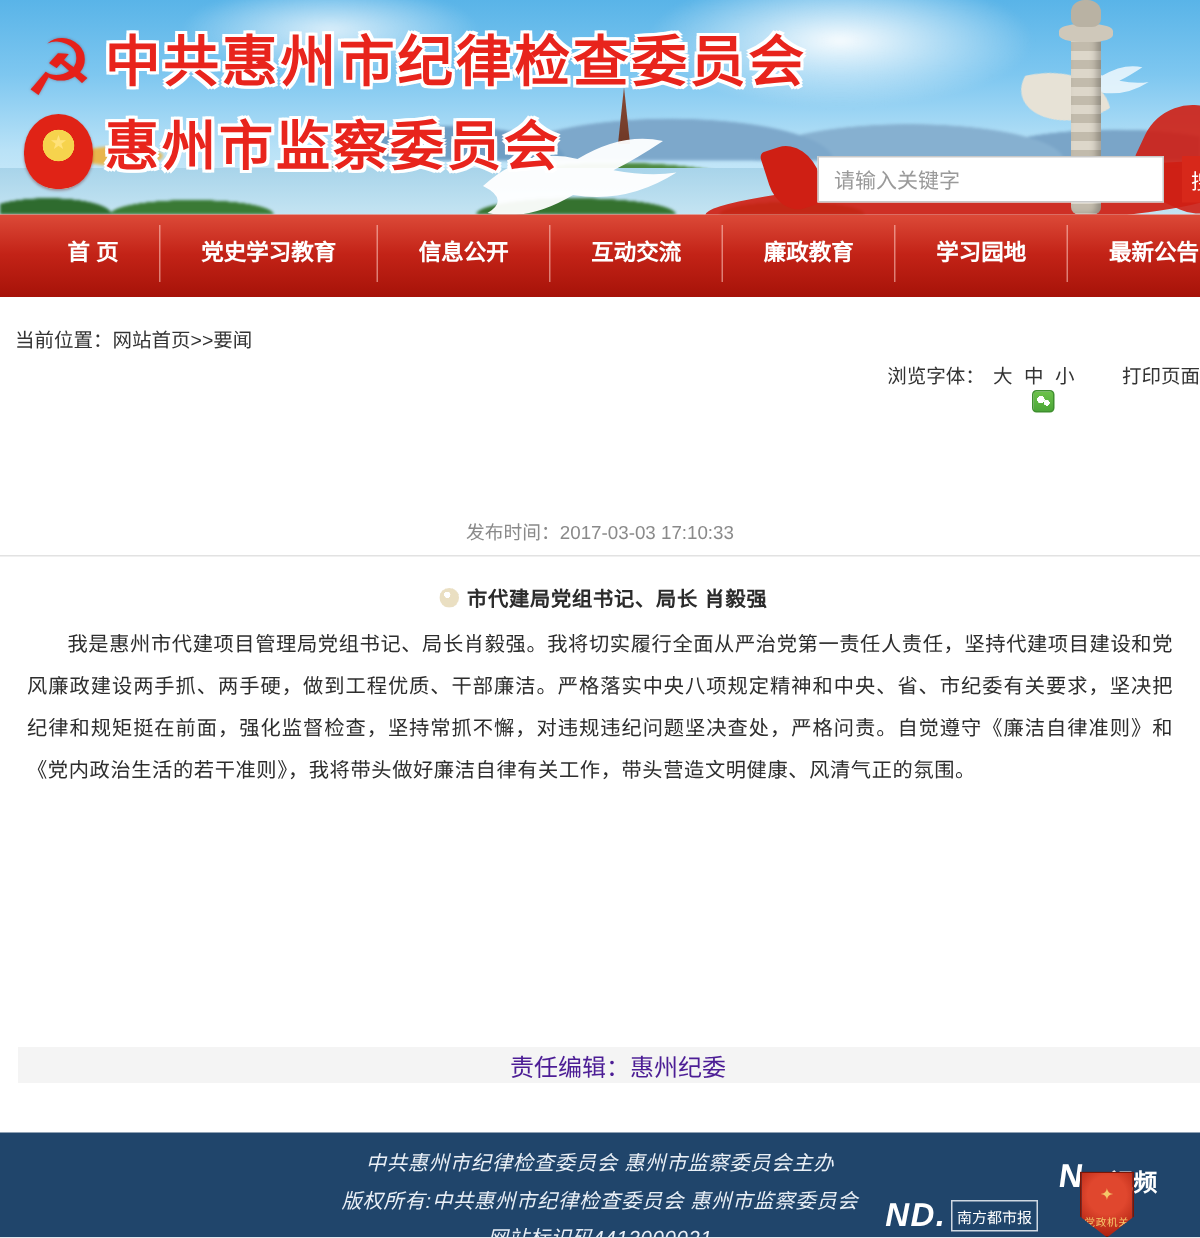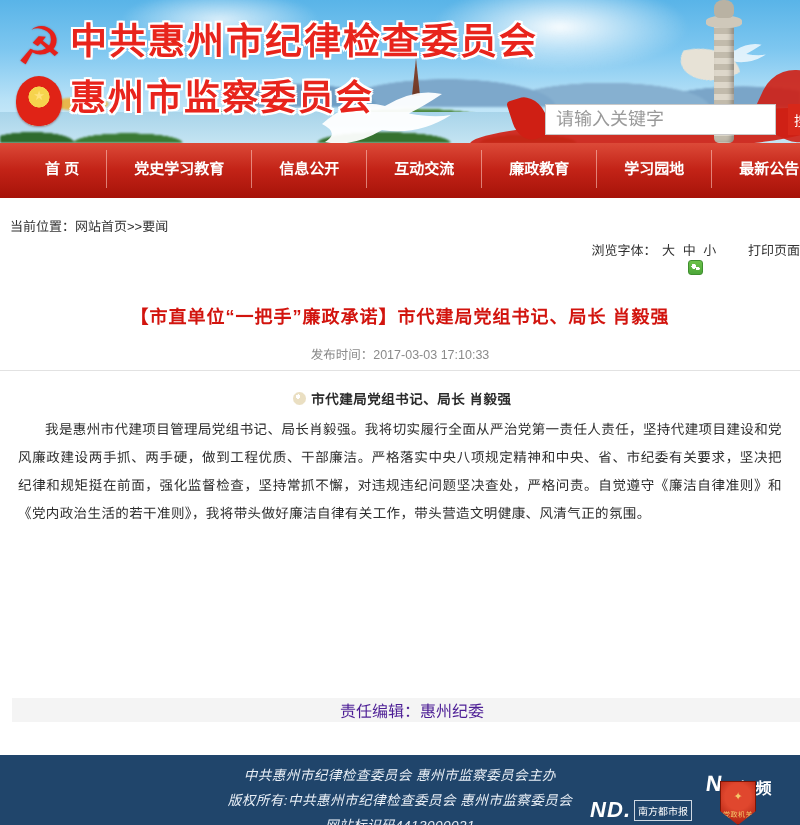--- a/index.html
+++ b/index.html
@@ -57,21 +57,21 @@
   .national-emblem::after { content:"★"; position:absolute; left:50%; top:38%; transform:translate(-50%,-50%); color:#ffe27a; font-size:13px; }
 
   .site-titles { position:absolute; left:70px; top:16px; }
   .site-title { font-weight:bold; color:#e8241c; letter-spacing:2px; font-family:"Liberation Sans","DejaVu Sans",sans-serif;
     text-shadow:-2px -2px 0 #fff,2px -2px 0 #fff,-2px 2px 0 #fff,2px 2px 0 #fff,0 -2px 0 #fff,0 2px 0 #fff,-2px 0 0 #fff,2px 0 0 #fff; }
   .site-title.l1 { font-size:37px; line-height:52px; }
   .site-title.l2 { font-size:36px; line-height:52px; margin-top:4px; }
 
   .search-wrap { position:absolute; left:545px; top:104px; width:267px; height:31px; }
   .search-input { position:absolute; left:0; top:0; width:231px; height:31px; border:1px solid #c9c9c9; background:#fff;
-    font-size:18px; color:#333; padding:0 10px; outline:none; }
+    font-size:14px; color:#333; padding:0 10px; outline:none; }
   .search-input::placeholder { color:#9a9a9a; }
   .search-btn { position:absolute; left:243px; top:0; width:26px; height:31px; background:#d7281a; color:#fff;
     border:none; font-size:14px; cursor:pointer; }
 
   
   .nav { position:absolute; left:0; top:143px; width:800px; height:66px;
     background:linear-gradient(180deg,#dc4a38 0%,#c32317 40%,#a51208 85%,#9a0f06 100%); }
   .nav ul { list-style:none; display:flex; padding:7px 0 0 18px; }
   .nav li { color:#fff; font-size:15px; font-weight:bold; line-height:38px; padding:0 27px; cursor:pointer; white-space:nowrap; }
   .nav li + li { border-left:1px solid rgba(255,210,200,.55); }
@@ -190,21 +190,20 @@
 
     <div class="toolbar">
       <span>浏览字体：</span>
       <span class="size">大</span>
       <span class="size">中</span>
       <span class="size">小</span>
       <span class="print">打印页面</span>
     </div>
     <div class="wechat-icon"></div>
 
-    <div class="article-title">【市直单位“一把手”廉政承诺】市代建局党组书记、局长 肖毅强</div>
     <div class="publish-line">
       <span>发布时间：</span><span>2017-03-03 17:10:33</span>
     </div>
     <div class="divider"></div>
 
     <div class="subtitle">
       <span class="inline-emoji"></span>
       <span>市代建局党组书记、局长 肖毅强</span>
     </div>
 

